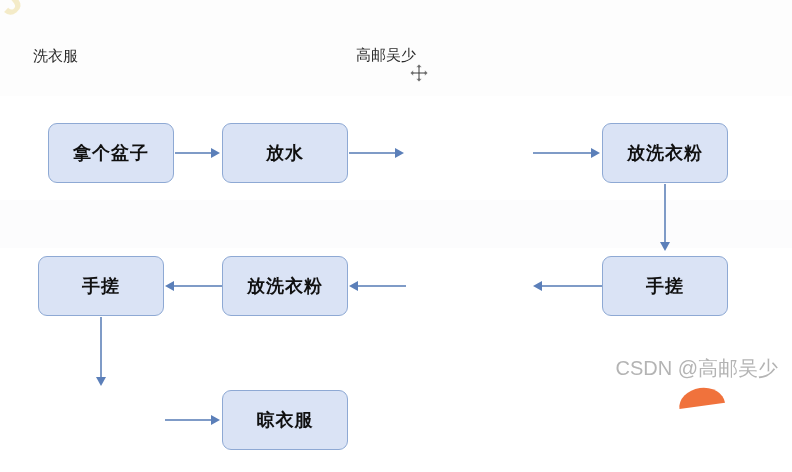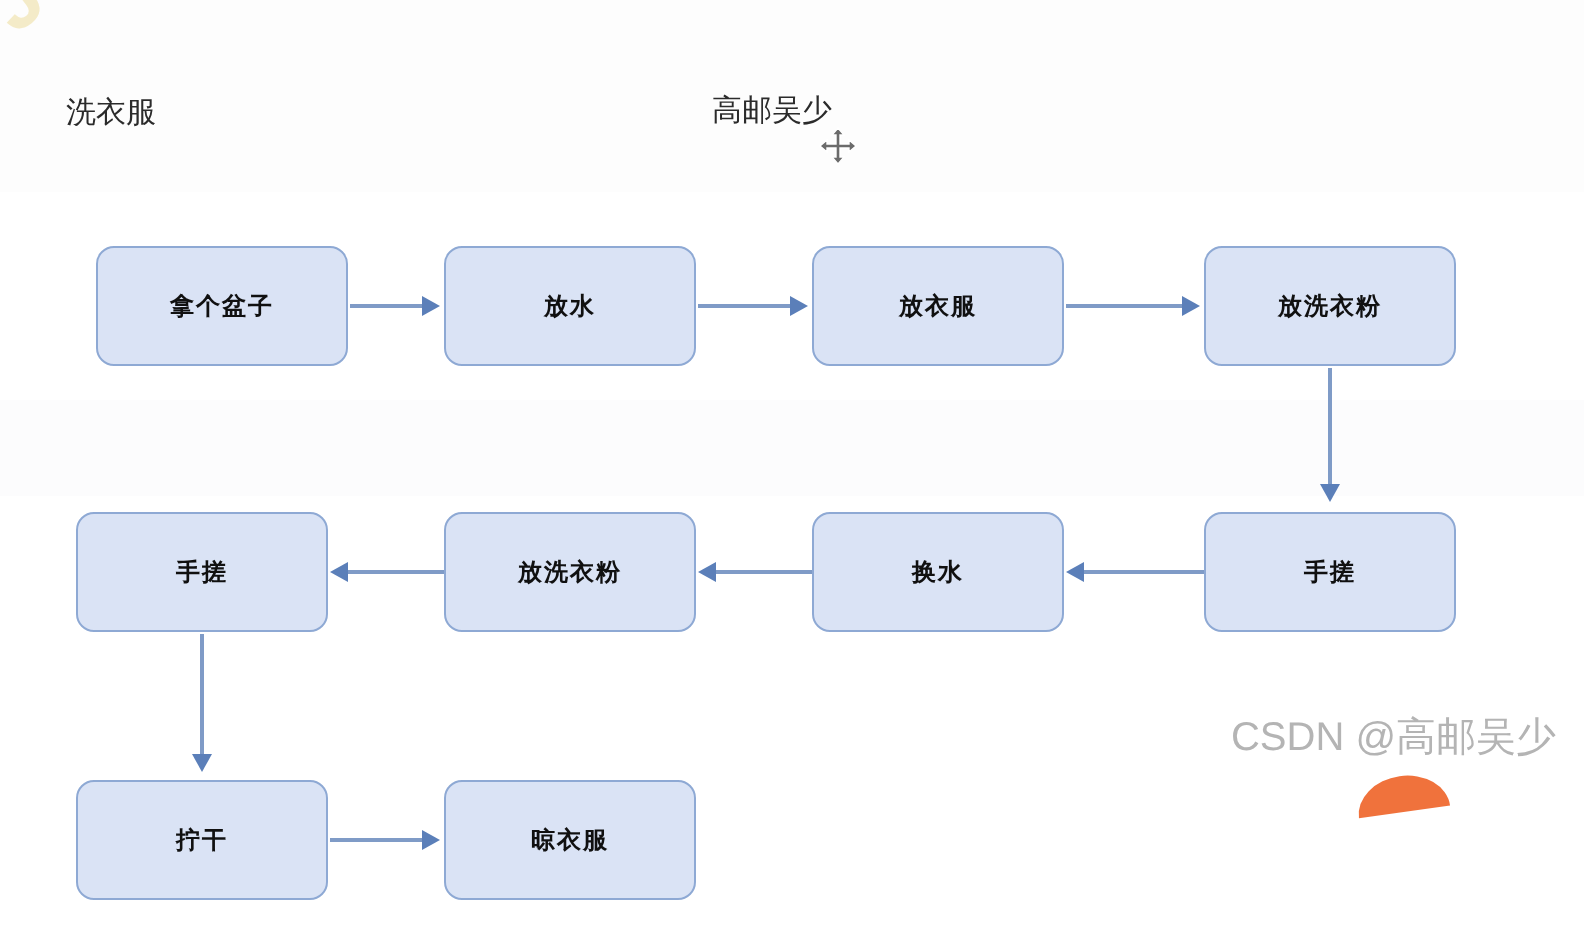--- a/index.html
+++ b/index.html
@@ -74,21 +74,21 @@
     position: absolute;
     width: 126px;
     height: 60px;
     box-sizing: border-box;
     background: #dae3f5;
     border: 1px solid #8ea9d4;
     border-radius: 9px;
     display: flex;
     align-items: center;
     justify-content: center;
-    font-size: 12px;
+    font-size: 18px;
     font-weight: bold;
     color: #101010;
     letter-spacing: 1px;
     white-space: nowrap;
   }
 
   
   .conn {
     position: absolute;
     pointer-events: none;
@@ -166,23 +166,20 @@
       <path d="M10 1 L13 4.5 L11 4.5 L11 9 L15.5 9 L15.5 7 L19 10 L15.5 13 L15.5 11 L11 11 L11 15.5 L13 15.5 L10 19 L7 15.5 L9 15.5 L9 11 L4.5 11 L4.5 13 L1 10 L4.5 7 L4.5 9 L9 9 L9 4.5 L7 4.5 Z" fill="#6b6b6b" stroke="#ffffff" stroke-width="0.7"></path>
     </svg>
   </div>
 
   <div class="node" style="left:48px;  top:123px;">
     <span>拿个盆子</span>
   </div>
   <div class="node" style="left:222px; top:123px;">
     <span>放水</span>
   </div>
-  <div class="node" style="left:406px; top:123px;">
-    <span>放衣服</span>
-  </div>
   <div class="node" style="left:602px; top:123px;">
     <span>放洗衣粉</span>
   </div>
 
   <div class="conn">
     <div class="h-line" style="left:175px; top:152px; width:38px;"></div>
     <div class="arrow-r" style="left:211px; top:148px;"></div>
   </div>
   <div class="conn">
     <div class="h-line" style="left:349px; top:152px; width:48px;"></div>
@@ -197,23 +194,20 @@
     <div class="v-line" style="left:664px; top:184px; height:60px;"></div>
     <div class="arrow-d" style="left:660px; top:242px;"></div>
   </div>
 
   <div class="node" style="left:38px;  top:256px;">
     <span>手搓</span>
   </div>
   <div class="node" style="left:222px; top:256px;">
     <span>放洗衣粉</span>
   </div>
-  <div class="node" style="left:406px; top:256px;">
-    <span>换水</span>
-  </div>
   <div class="node" style="left:602px; top:256px;">
     <span>手搓</span>
   </div>
 
   <div class="conn">
     <div class="h-line" style="left:174px; top:285px; width:48px;"></div>
     <div class="arrow-l" style="left:165px; top:281px;"></div>
   </div>
   <div class="conn">
     <div class="h-line" style="left:358px; top:285px; width:48px;"></div>
@@ -222,23 +216,20 @@
   <div class="conn">
     <div class="h-line" style="left:542px; top:285px; width:60px;"></div>
     <div class="arrow-l" style="left:533px; top:281px;"></div>
   </div>
 
   <div class="conn">
     <div class="v-line" style="left:100px; top:317px; height:62px;"></div>
     <div class="arrow-d" style="left:96px; top:377px;"></div>
   </div>
 
-  <div class="node" style="left:38px;  top:390px;">
-    <span>拧干</span>
-  </div>
   <div class="node" style="left:222px; top:390px;">
     <span>晾衣服</span>
   </div>
 
   <div class="conn">
     <div class="h-line" style="left:165px; top:419px; width:48px;"></div>
     <div class="arrow-r" style="left:211px; top:415px;"></div>
   </div>
 
   <div class="orange-blob"></div>

